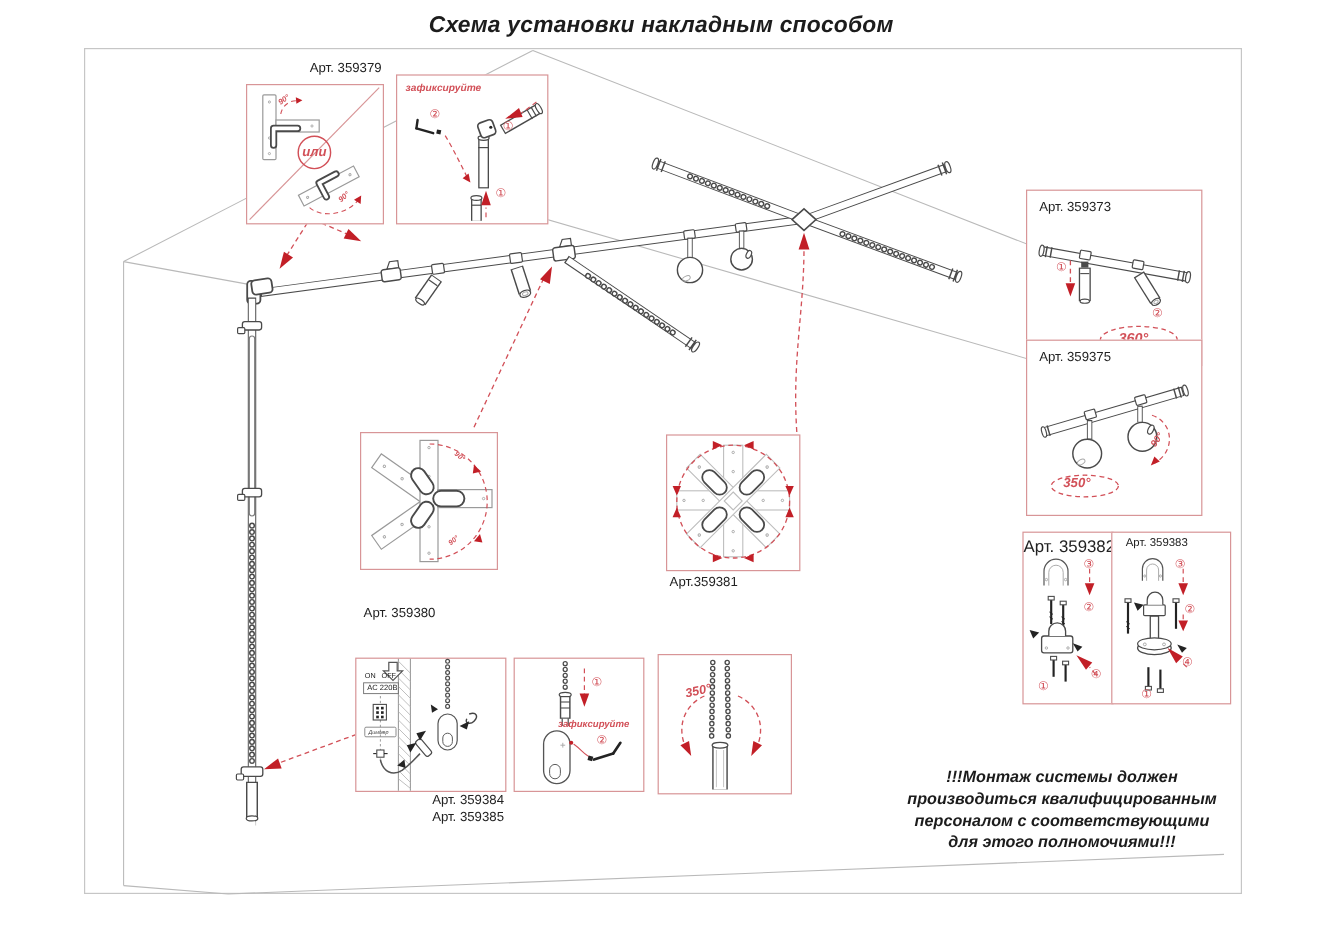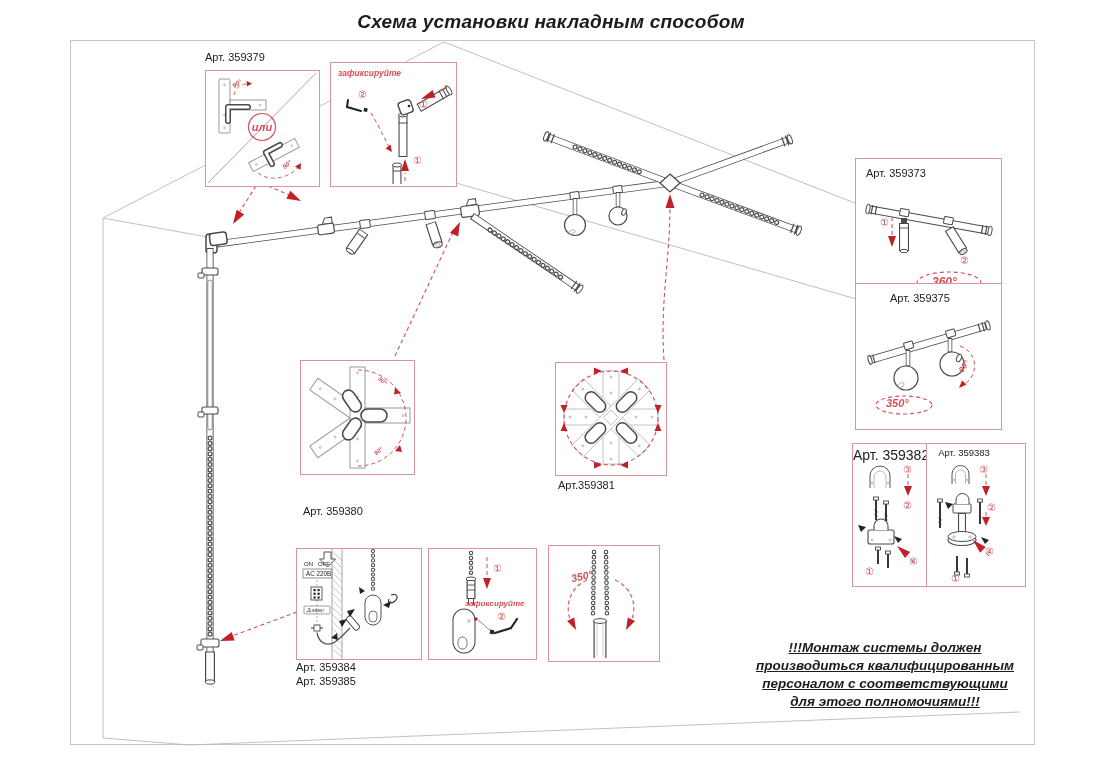--- a/index.html
+++ b/index.html
@@ -4,27 +4,27 @@
 <style>
   html,body{margin:0;padding:0;background:#fff;}
   #page{position:relative;width:1102px;height:778px;background:#fff;overflow:hidden;
         font-family:"Liberation Sans",sans-serif;color:#1c1c1c;}
   .title{position:absolute;top:11px;left:0;width:100%;text-align:center;
          font-size:19px;font-weight:bold;font-style:italic;letter-spacing:.2px;}
   .frame{position:absolute;left:70px;top:40px;width:963px;height:703px;border:1px solid #c6c6c6;}
   .ibox{position:absolute;border:1px solid var(--box_border);background:#fff;}
   .ibox svg{position:absolute;left:0;top:0;overflow:visible;}
   .art{position:absolute;font-size:11px;color:#222;white-space:nowrap;}
-  .artc{text-align:left;}
+  .artc{text-align:right;}
   .rtx{position:absolute;color:var(--accent_soft);white-space:nowrap;}
   .fix{font-style:italic;font-weight:bold;font-size:8.5px;}
   .deg{font-weight:bold;font-style:italic;}
   .num{font-size:10px;}
   .warn{position:absolute;left:726px;top:639px;width:318px;text-align:center;
-        font-weight:bold;font-style:italic;font-size:13.5px;line-height:18px;text-decoration:underline;}
+        font-weight:bold;font-style:italic;font-size:13.5px;line-height:18px;}
   .warn span{display:block;}
   #main{position:absolute;left:70px;top:40px;overflow:visible;}
   
   .gl{stroke:var(--faint);stroke-width:.9;fill:none;}
   .dk{stroke:var(--line);fill:none;}
   .wt{stroke:#fff;fill:none;}
   .dkf{stroke:var(--line);fill:#fff;}
   .lt{stroke:#9a9a9a;fill:#fff;stroke-width:1;}
   .lt2{stroke:#bdbdbd;fill:#fff;stroke-width:.9;}
   .hole{stroke:#a8a8a8;fill:none;stroke-width:.8;}
@@ -330,21 +330,21 @@
         <rect class="dkf" stroke-width="1" x="90" y="46" width="9" height="7" rx="1" transform="rotate(-16 94 49)"></rect>
         <line class="dk" stroke-width="4.5" x1="94" y1="54" x2="94" y2="68"></line>
         <line class="wt" stroke-width="3" x1="94" y1="55" x2="94" y2="67.5"></line>
         <circle class="dkf" stroke-width="1.2" cx="96" cy="80" r="12"></circle>
         <ellipse class="dkf" stroke-width="1" cx="103" cy="74" rx="2.2" ry="4" transform="rotate(25 103 74)"></ellipse>
       </g>
       <ellipse class="rdd" stroke-width="1.1" cx="48" cy="121" rx="28" ry="9"></ellipse>
       <path class="rdd" stroke-width="1" stroke-dasharray="3 2.5" d="M 104,62 C 122,68 124,92 106,102"></path>
       <polygon class="raf" points="103,104 110.5,100.5 106,96.5"></polygon>
     </svg>
-    <span class="art" style="left:10px;top:8px;margin-left:24px;">Арт. 359375</span>
+    <span class="art" style="left:10px;top:8px;">Арт. 359375</span>
     <span class="rtx deg" style="left:30px;top:113px;font-size:11px;">350°</span>
     <span class="rtx deg" style="left:102px;top:78px;font-size:8px;transform:rotate(-55deg);">90°</span>
   </div>
 
   <div class="ibox" style="left:852px;top:443px;width:74px;height:142px;">
     <svg width="74" height="142" viewBox="0 0 74 142">
       <g>
         <path class="lt" style="stroke:#555" d="M 17,44 L 17,32 A 10 10 0 0 1 37,32 L 37,44"></path>
         <path class="hole" d="M 21,44 L 21,33 A 6 6 0 0 1 33,33 L 33,44"></path>
         <circle class="hole" cx="19" cy="39" r="1"></circle>

